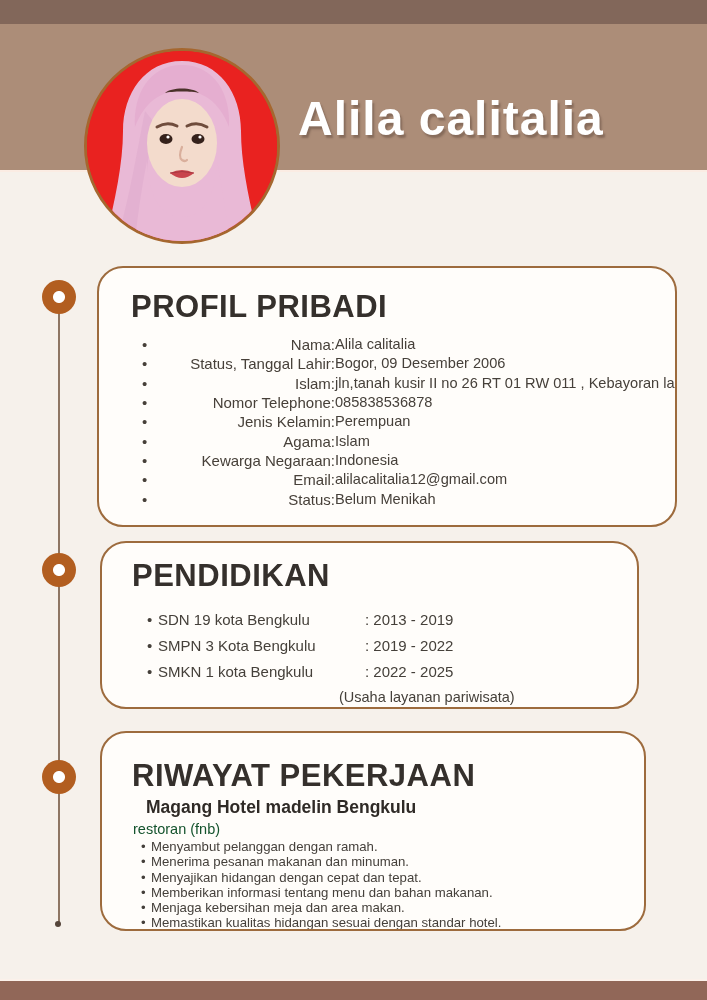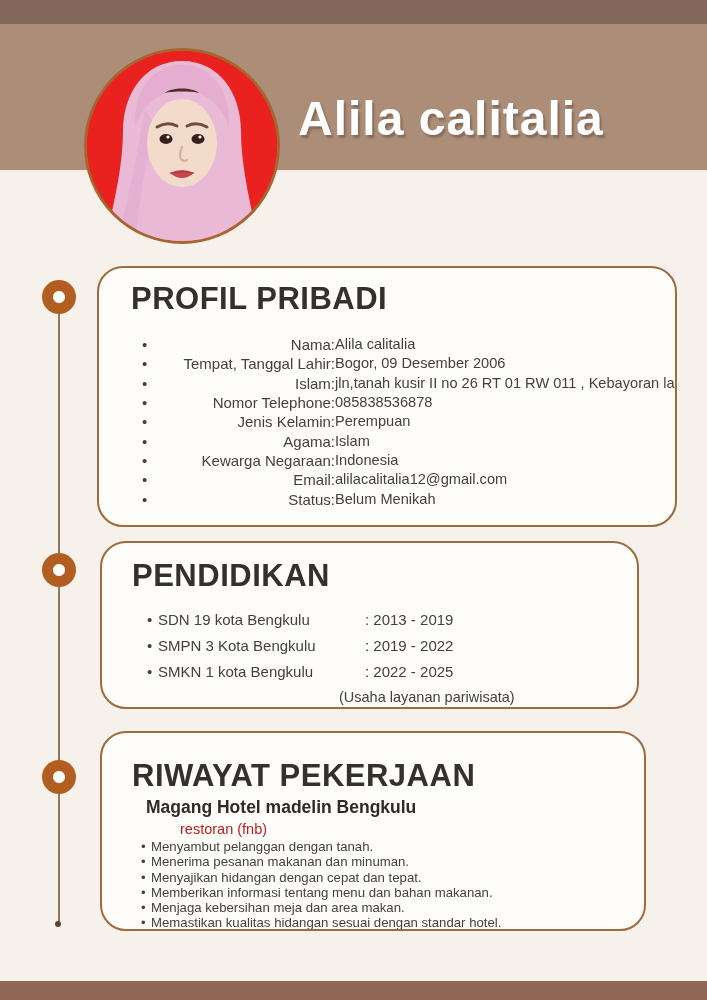--- a/index.html
+++ b/index.html
@@ -30,38 +30,38 @@
   
   .card{
     position:absolute;background:#fffdfa;border:2px solid #9d6b3d;border-radius:26px;
     overflow:hidden;z-index:2;
   }
   .card h2{
     position:absolute;margin:0;font-size:31px;font-weight:bold;color:#35302c;
     letter-spacing:0.5px;line-height:1.2;white-space:nowrap;
   }
   .card-profile{left:97px;top:266px;width:576px;height:257px;}
-  .card-profile h2{left:32px;top:12px;}
+  .card-profile h2{left:32px;top:20px;}
   .profile-rows{position:absolute;left:43px;top:67px;width:560px;}
   .prow{display:flex;height:19.35px;line-height:19.35px;font-size:15px;color:#474039;}
   .prow .bullet{width:13px;color:#474039;}
   .prow .label{width:180px;white-space:nowrap;text-align:right;}
   .prow .value{flex:1;font-size:14.6px;color:#46403a;white-space:nowrap;}
   .card-education{left:100px;top:541px;width:535px;height:164px;}
   .card-education h2{left:30px;top:14px;}
   .edu-rows{position:absolute;left:45px;top:64px;width:480px;}
   .erow{display:flex;height:26px;line-height:26px;font-size:15px;color:#45403a;}
   .erow .bullet{width:11px;}
   .erow .school{width:207px;white-space:nowrap;}
   .erow .years{flex:1;white-space:nowrap;}
   .edu-note{position:absolute;left:237px;top:146px;font-size:14.5px;color:#45403a;white-space:nowrap;}
   .card-work{left:100px;top:731px;width:542px;height:196px;}
   .card-work h2{left:30px;top:24px;}
   .work-position{position:absolute;left:44px;top:64px;font-size:17.5px;font-weight:bold;color:#2f2a26;white-space:nowrap;}
-  .work-department{position:absolute;left:31px;top:88px;font-size:14.5px;color:#b91c1c;white-space:nowrap;margin-left:47px;}
+  .work-department{position:absolute;left:31px;top:88px;font-size:14.5px;color:#14532d;white-space:nowrap;}
   .duties{position:absolute;left:39px;top:106px;width:500px;}
   .drow{display:flex;height:15.3px;line-height:15.3px;font-size:13.2px;color:#45403b;}
   .drow .bullet{width:10px;}
   .drow .duty{flex:1;white-space:nowrap;}
   
   .footer-bar{position:absolute;left:0;top:979px;width:707px;height:21px;background:#916758;border-top:2px solid #fbf1ea;}
 </style>
 </head>
 <body>
 
@@ -101,21 +101,21 @@
   <div class="card card-profile">
     <h2>PROFIL PRIBADI</h2>
     <div class="profile-rows">
       <div class="prow">
           <span class="bullet">•</span>
           <span class="label">Nama:</span>
           <span class="value">Alila calitalia</span>
         </div>
       <div class="prow">
           <span class="bullet">•</span>
-          <span class="label">Tempat, Tanggal Lahir:</span>
+          <span class="label">Status, Tanggal Lahir:</span>
           <span class="value">Bogor, 09 Desember 2006</span>
         </div>
       <div class="prow">
           <span class="bullet">•</span>
           <span class="label">Islam:</span>
           <span class="value">jln,tanah kusir II no 26 RT 01 RW 011 , Kebayoran lama</span>
         </div>
       <div class="prow">
           <span class="bullet">•</span>
           <span class="label">Nomor Telephone:</span>
@@ -171,21 +171,21 @@
     <div class="edu-note">(Usaha layanan pariwisata)</div>
   </div>
 
   <div class="card card-work">
     <h2>RIWAYAT PEKERJAAN</h2>
     <div class="work-position">Magang Hotel madelin Bengkulu</div>
     <div class="work-department">restoran (fnb)</div>
     <div class="duties">
       <div class="drow">
           <span class="bullet">•</span>
-          <span class="duty">Menyambut pelanggan dengan tanah.</span>
+          <span class="duty">Menyambut pelanggan dengan ramah.</span>
         </div>
       <div class="drow">
           <span class="bullet">•</span>
           <span class="duty">Menerima pesanan makanan dan minuman.</span>
         </div>
       <div class="drow">
           <span class="bullet">•</span>
           <span class="duty">Menyajikan hidangan dengan cepat dan tepat.</span>
         </div>
       <div class="drow">

